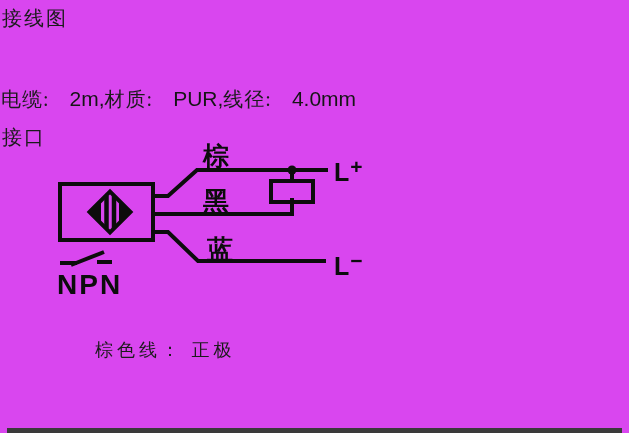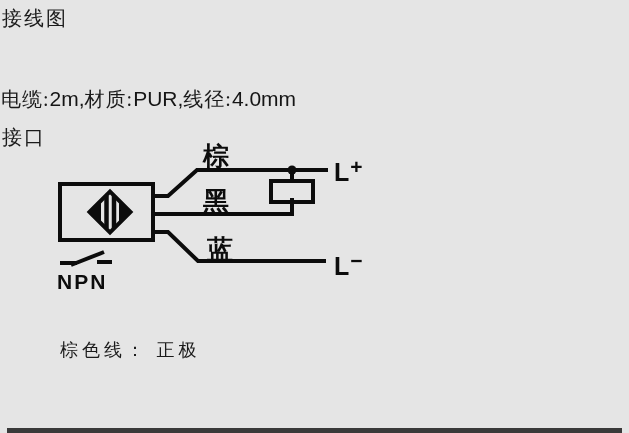--- a/index.html
+++ b/index.html
@@ -1,41 +1,41 @@
 <!DOCTYPE html>
 <html><head>
 <meta charset="utf-8">
 <style>
   html,body{margin:0;padding:0;}
   .page{
     position:relative;
     width:629px;height:433px;
-    background:#e5e5e5;
+    background:#d946ef;
     overflow:hidden;
     font-family:"Liberation Serif", serif;
     color:#1b1b1b;
   }
   .abs{position:absolute;white-space:nowrap;line-height:1;}
   .kai{font-family:"Liberation Serif", serif;letter-spacing:2px;font-size:20px;}
   .cable-line{font-size:20px;letter-spacing:1px;}
-  .cable-line .latin{font-family:"Liberation Sans", sans-serif;font-size:21px;letter-spacing:0;color:#151515;}
+  .cable-line .latin{font-family:"Liberation Sans", sans-serif;font-size:21px;letter-spacing:0;color:#151515;margin-left:20px;}
   .wire-label{
     font-family:"Liberation Sans", sans-serif;
     font-weight:bold;font-size:26px;color:#0c0c0c;letter-spacing:0;
   }
   .terminal{
     font-family:"Liberation Sans", sans-serif;
     font-weight:bold;font-size:25px;color:#0c0c0c;
   }
   .terminal .sign{display:inline-block;font-size:21px;transform:translateY(-7px);margin-left:1px;}
   .npn{
     font-family:"Liberation Sans", sans-serif;
-    font-weight:bold;font-size:21px;letter-spacing:2px;color:#0c0c0c;
+    font-weight:bold;font-size:28px;letter-spacing:2px;color:#0c0c0c;
   }
-  .legend{font-size:18px;letter-spacing:4px;line-height:29px;}
+  .legend{font-size:18px;letter-spacing:4px;line-height:29px;margin-left:35px;}
   .legend div{height:29px;}
   .bottom-bar{
     position:absolute;left:7px;top:428px;width:615px;height:5px;
     background:#3a3a3a;
   }
   svg{position:absolute;left:0;top:0;}
 </style>
 </head>
 <body>
 

